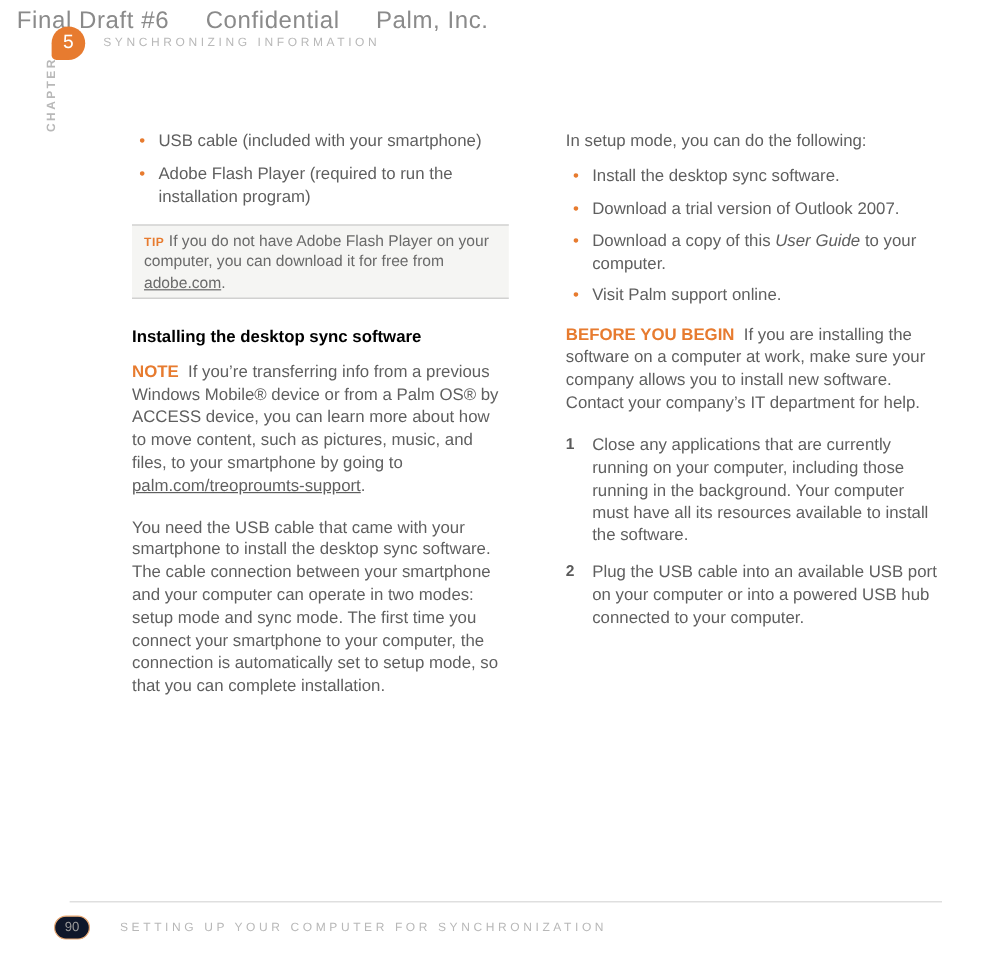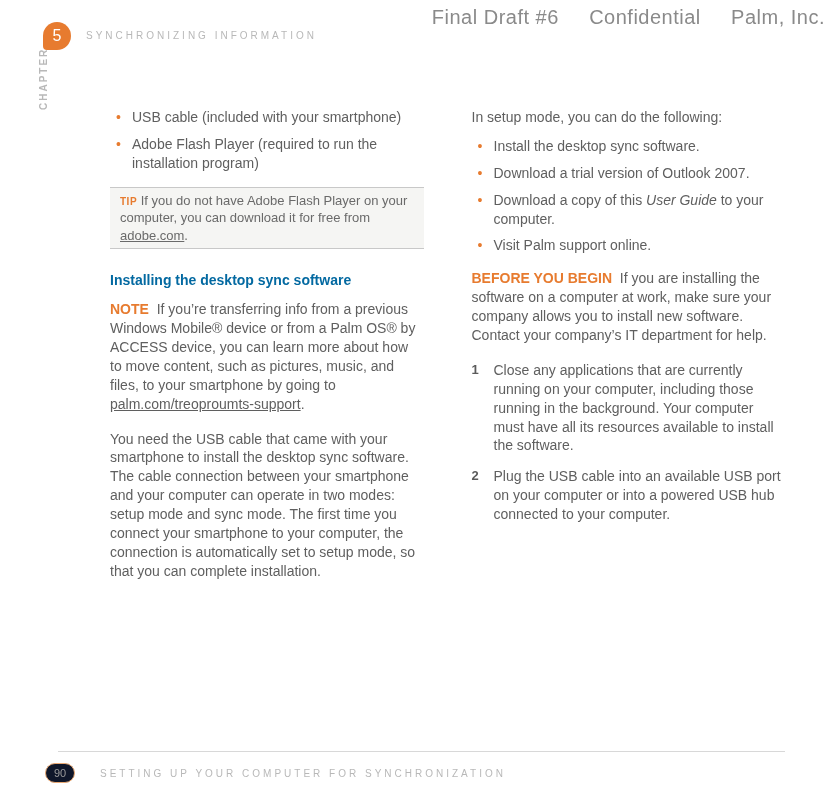--- a/index.html
+++ b/index.html
@@ -9,24 +9,25 @@
     background: #fff;
     font-family: "Helvetica Neue", Helvetica, Arial, sans-serif;
     color: #5b5b5b;
     position: relative;
     overflow: hidden;
     font-weight: 300;
   }
   .header-strip {
     position: absolute;
     top: 6px; left: 0; right: 0;
-    text-align: right;
+    text-align: left;
     font-size: 20px;
     color: #8a8a8a;
     letter-spacing: 0.5px;
+    padding-left: 14px;
   }
   .chapter-num {
     position: absolute;
     top: 22px; left: 43px;
     width: 28px; height: 28px;
     background: #e77b2f;
     color: #fff;
     border-radius: 14px 14px 14px 4px;
     font-size: 16px;
     font-weight: 500;
@@ -76,21 +77,21 @@
     border-top: 1px solid #c8c8c8;
     border-bottom: 1px solid #c8c8c8;
     background: #f5f5f3;
     padding: 4px 10px;
     font-size: 13px;
     line-height: 1.35;
     margin: 4px 0 22px 0;
     color: #6a6a6a;
   }
   .tip-label { color: #e77b2f; font-weight: 700; font-size: 10px; letter-spacing: 0.5px; }
-  .h-sub { font-weight: 700; color: #0369a1; margin-bottom: 10px; font-size: 14px; }
+  .h-sub { font-weight: 700; color: #000000; margin-bottom: 10px; font-size: 14px; }
   .note-label { color: #e77b2f; font-weight: 700; }
   .before-label { color: #e77b2f; font-weight: 700; }
   .ul { text-decoration: underline; }
   .italic { font-style: italic; }
   p.block { margin-bottom: 16px; }
   ol.steps { list-style: none; counter-reset: step; }
   ol.steps li { position: relative; padding-left: 22px; margin-bottom: 12px; }
   ol.steps li .num {
     position: absolute; left: 0; top: 0;
     font-weight: 700; color: #5b5b5b; font-size: 13px;

